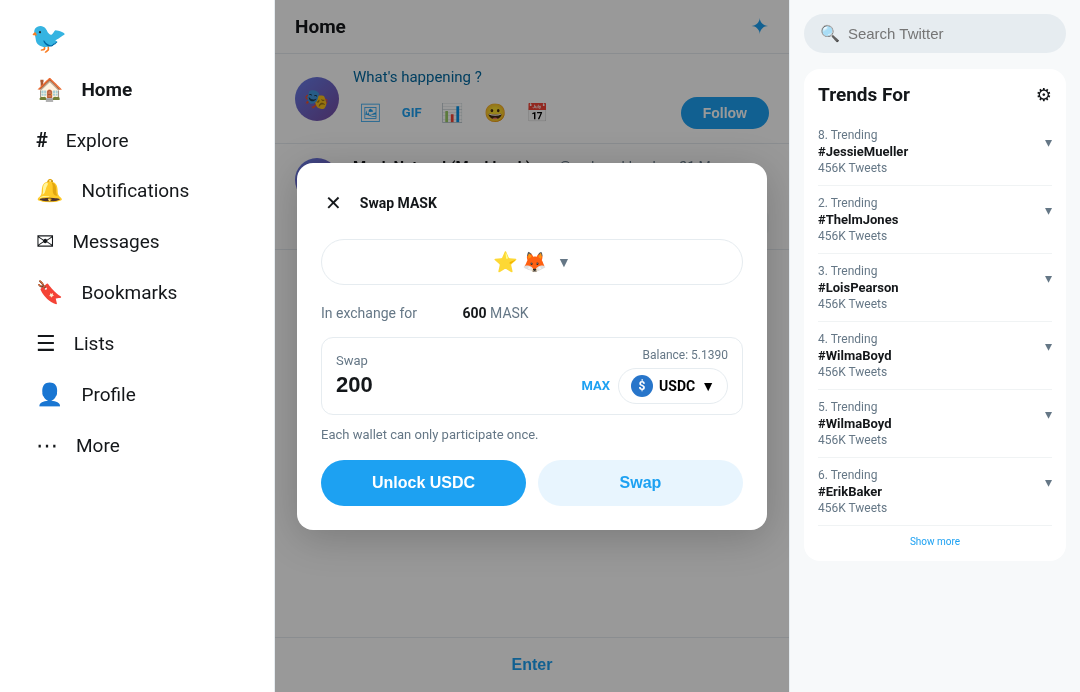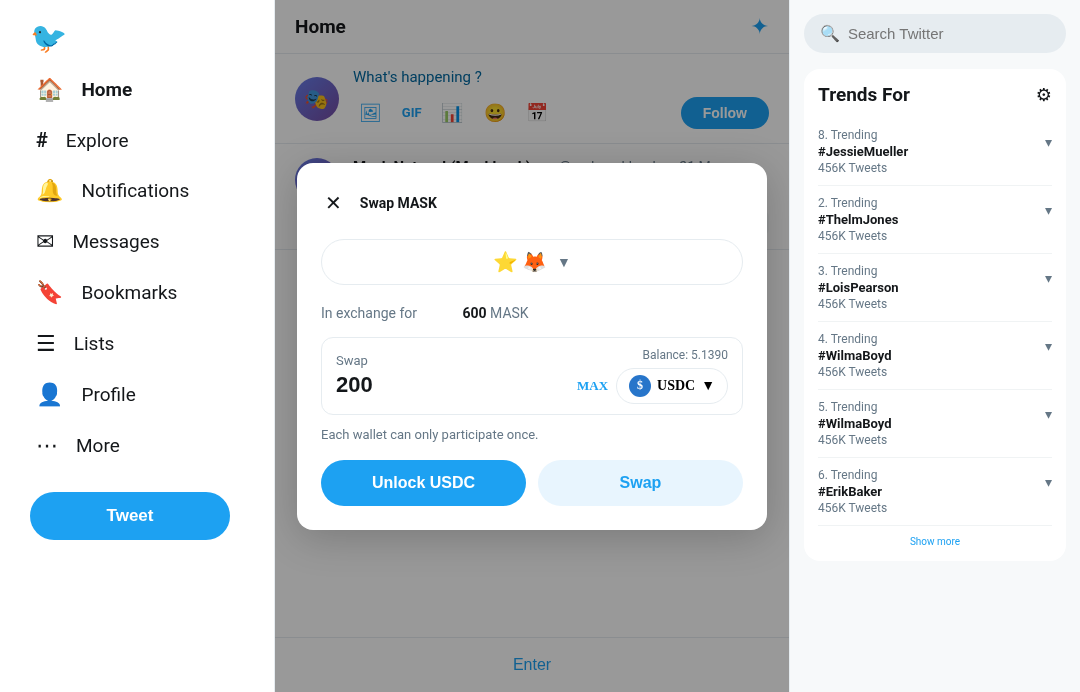--- a/index.html
+++ b/index.html
@@ -39,21 +39,21 @@
     .tweet-date { font-size: 14px; color: #657786; }
     .verified-icon { color: #1da1f2; font-size: 14px; }
     .tweet-text { font-size: 15px; color: #14171a; line-height: 1.4; }
     .tweet-link { color: #1da1f2; }
     .decrypted-bar { background: #f5f8fa; border-radius: 6px; padding: 5px 10px; display: flex; align-items: center; gap: 8px; margin-top: 8px; font-size: 12px; color: #657786; }
 
     
     .tweet-card { background: linear-gradient(135deg, #c0392b 0%, #e74c3c 100%); border-radius: 12px; padding: 20px; margin: 0 20px; color: #fff; }
     .card-limit { font-size: 13px; opacity: 0.9; }
     .card-from { font-size: 13px; opacity: 0.9; text-align: right; }
-    .enter-btn { background: #fff; color: #1da1f2; border: none; border-radius: 0; padding: 18px; font-size: 16px; font-weight: 400; cursor: pointer; width: 100%; border-top: 1px solid #e6ecf0; }
+    .enter-btn { background: #fff; color: #1da1f2; border: none; border-radius: 0; padding: 18px; font-size: 16px; font-weight: 700; cursor: pointer; width: 100%; border-top: 1px solid #e6ecf0; }
 
     
     .overlay { position: absolute; top: 0; left: 0; right: 0; bottom: 0; background: rgba(0,0,0,0.4); display: flex; align-items: center; justify-content: center; z-index: 100; }
 
     
     .modal { background: #fff; border-radius: 16px; width: 470px; padding: 24px; position: relative; box-shadow: 0 8px 40px rgba(0,0,0,0.2); }
     .modal-header { display: flex; align-items: center; gap: 14px; margin-bottom: 20px; }
     .modal-close { background: none; border: none; font-size: 20px; cursor: pointer; color: #14171a; padding: 4px; border-radius: 50%; }
     .modal-title { font-size: 14px; font-weight: 700; color: #14171a; }
     .token-selector { border: 1px solid #e6ecf0; border-radius: 50px; padding: 10px 16px; display: flex; align-items: center; gap: 10px; cursor: pointer; justify-content: center; margin-bottom: 20px; }
@@ -127,21 +127,20 @@
   </div>
   <div class="sidebar-item">
     <span class="sidebar-icon">👤</span>
     <span class="sidebar-label">Profile</span>
   </div>
   <div class="sidebar-item">
     <span class="sidebar-icon">⋯</span>
     <span class="sidebar-label">More</span>
   </div>
 
-  <button class="tweet-btn">Tweet</button>
 </nav>
 
 <main class="main">
   <div class="main-header">
     <span class="main-header-title">Home</span>
     <span class="main-header-icon">✦</span>
   </div>
 
   <div class="compose-area">
     <div class="avatar">🎭</div>
@@ -215,21 +214,21 @@
         <span>MASK</span>
       </div>
 
       <div class="swap-input-row">
         <div style="flex:1;">
           <span class="swap-label">Swap</span>
           <input class="swap-input" type="text" value="200" style="">
         </div>
         <div class="swap-right">
           <span class="balance-text">Balance: 5.1390</span>
-          <div style="display:flex;align-items:center;font-family:Liberation Serif, serif;">
+          <div style="display:flex;align-items:center;">
             <span class="max-btn">MAX</span>
             <div class="usdc-badge">
               <div class="usdc-icon">$</div>
               <span>USDC</span>
               <span>▼</span>
             </div>
           </div>
         </div>
       </div>
 

